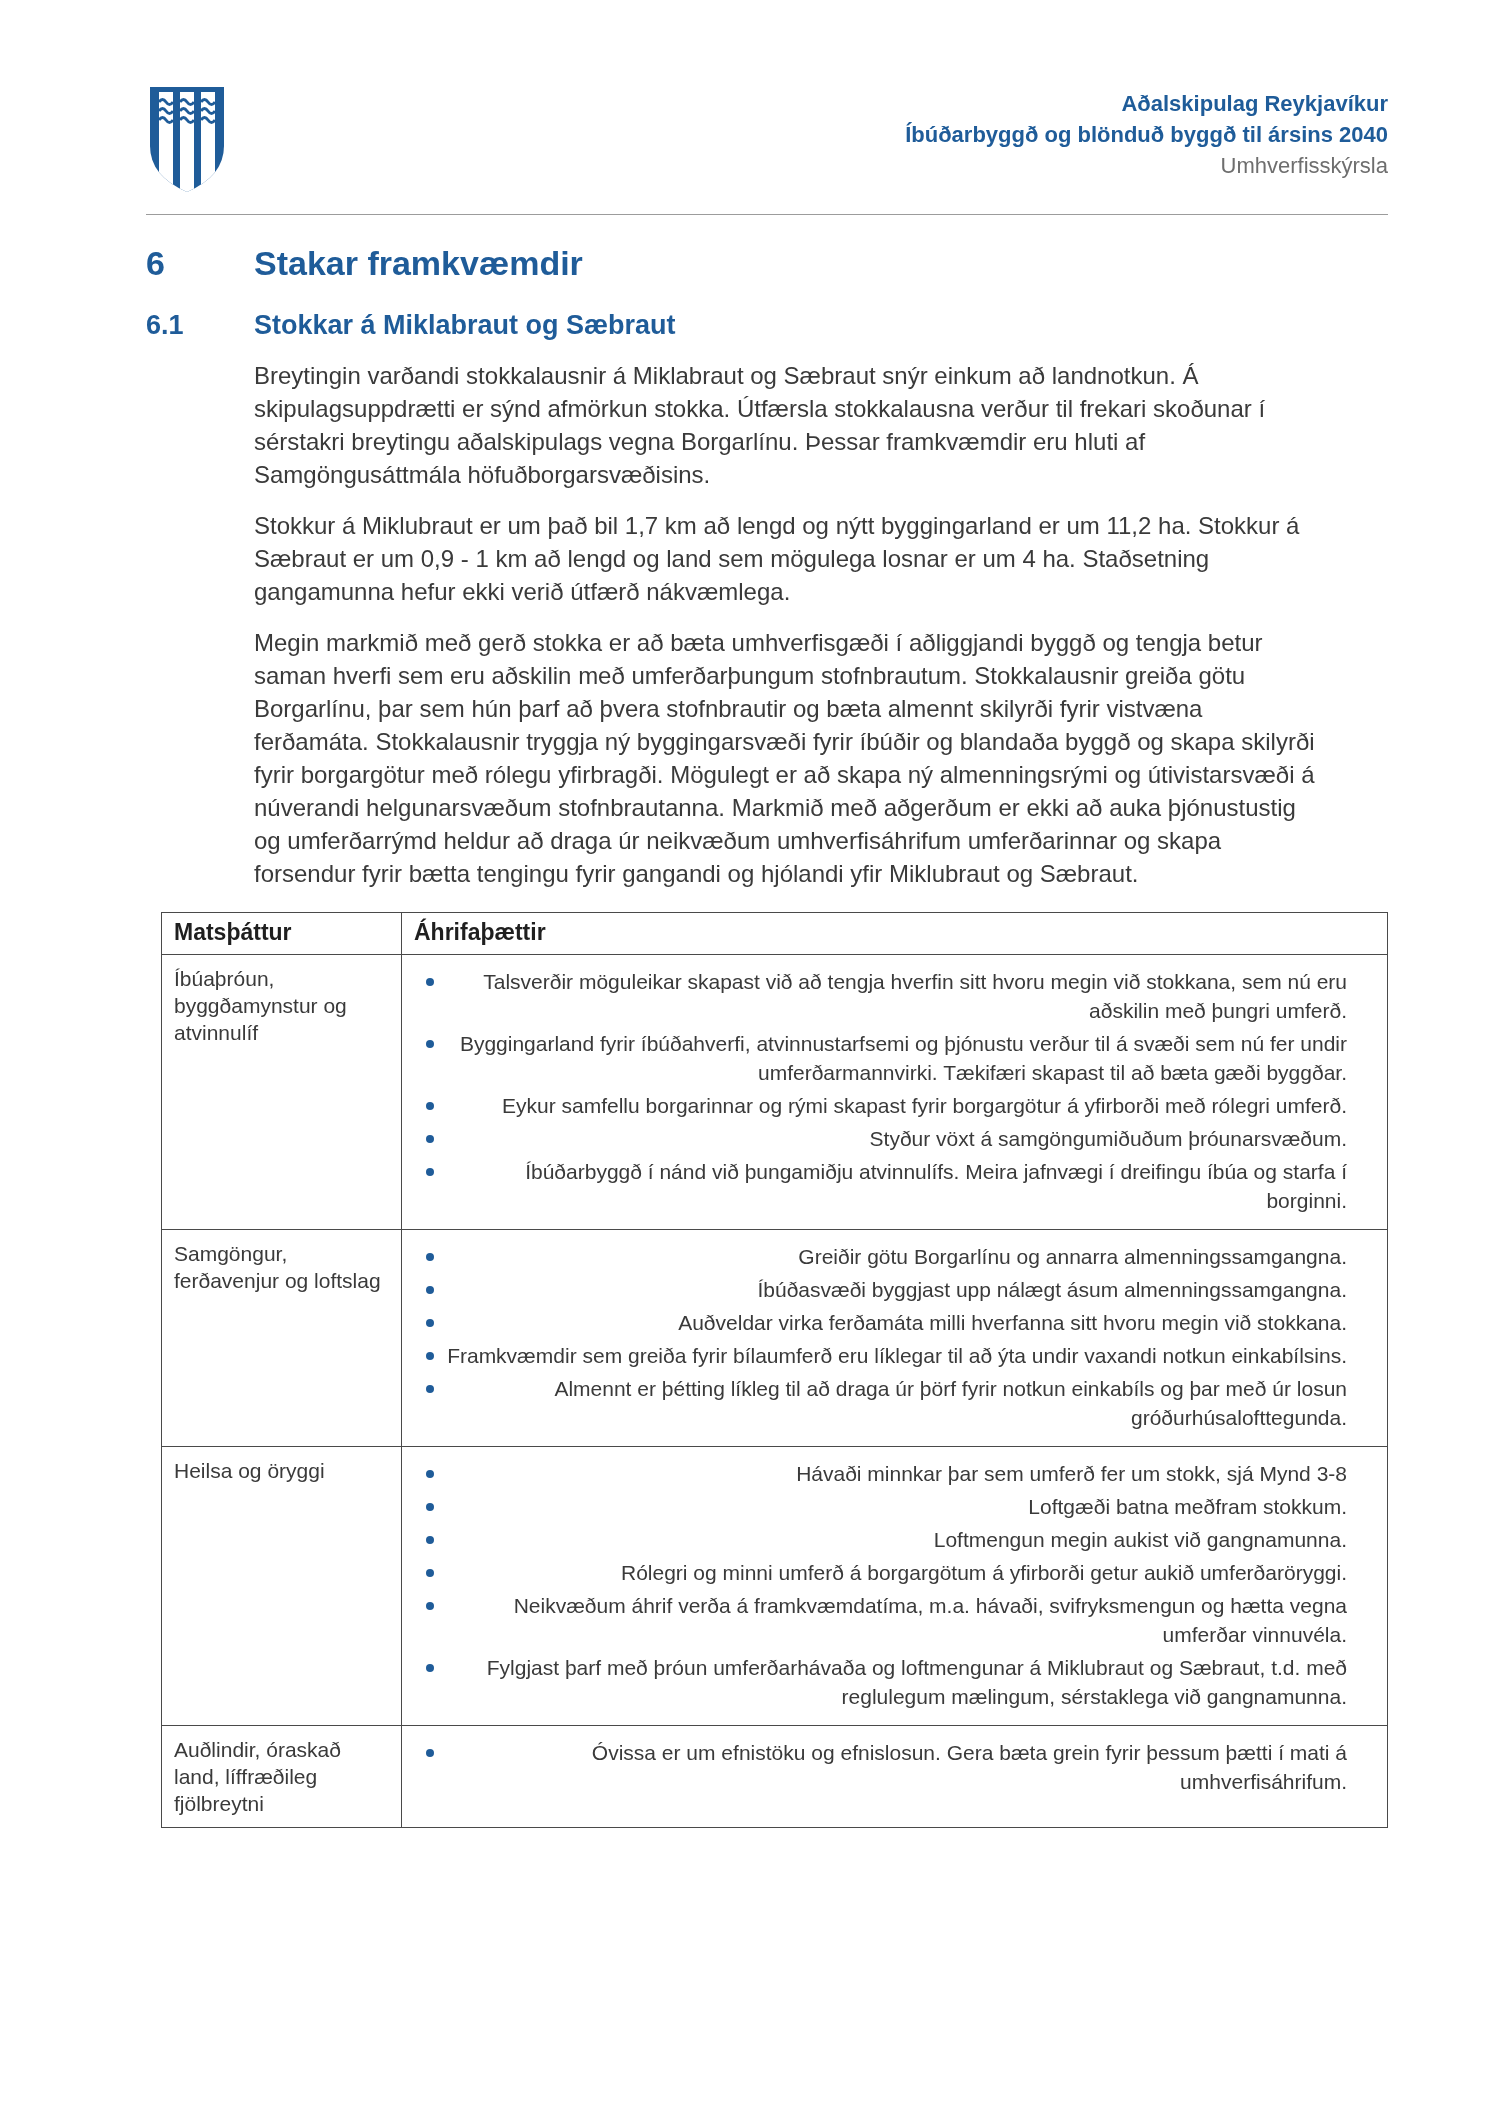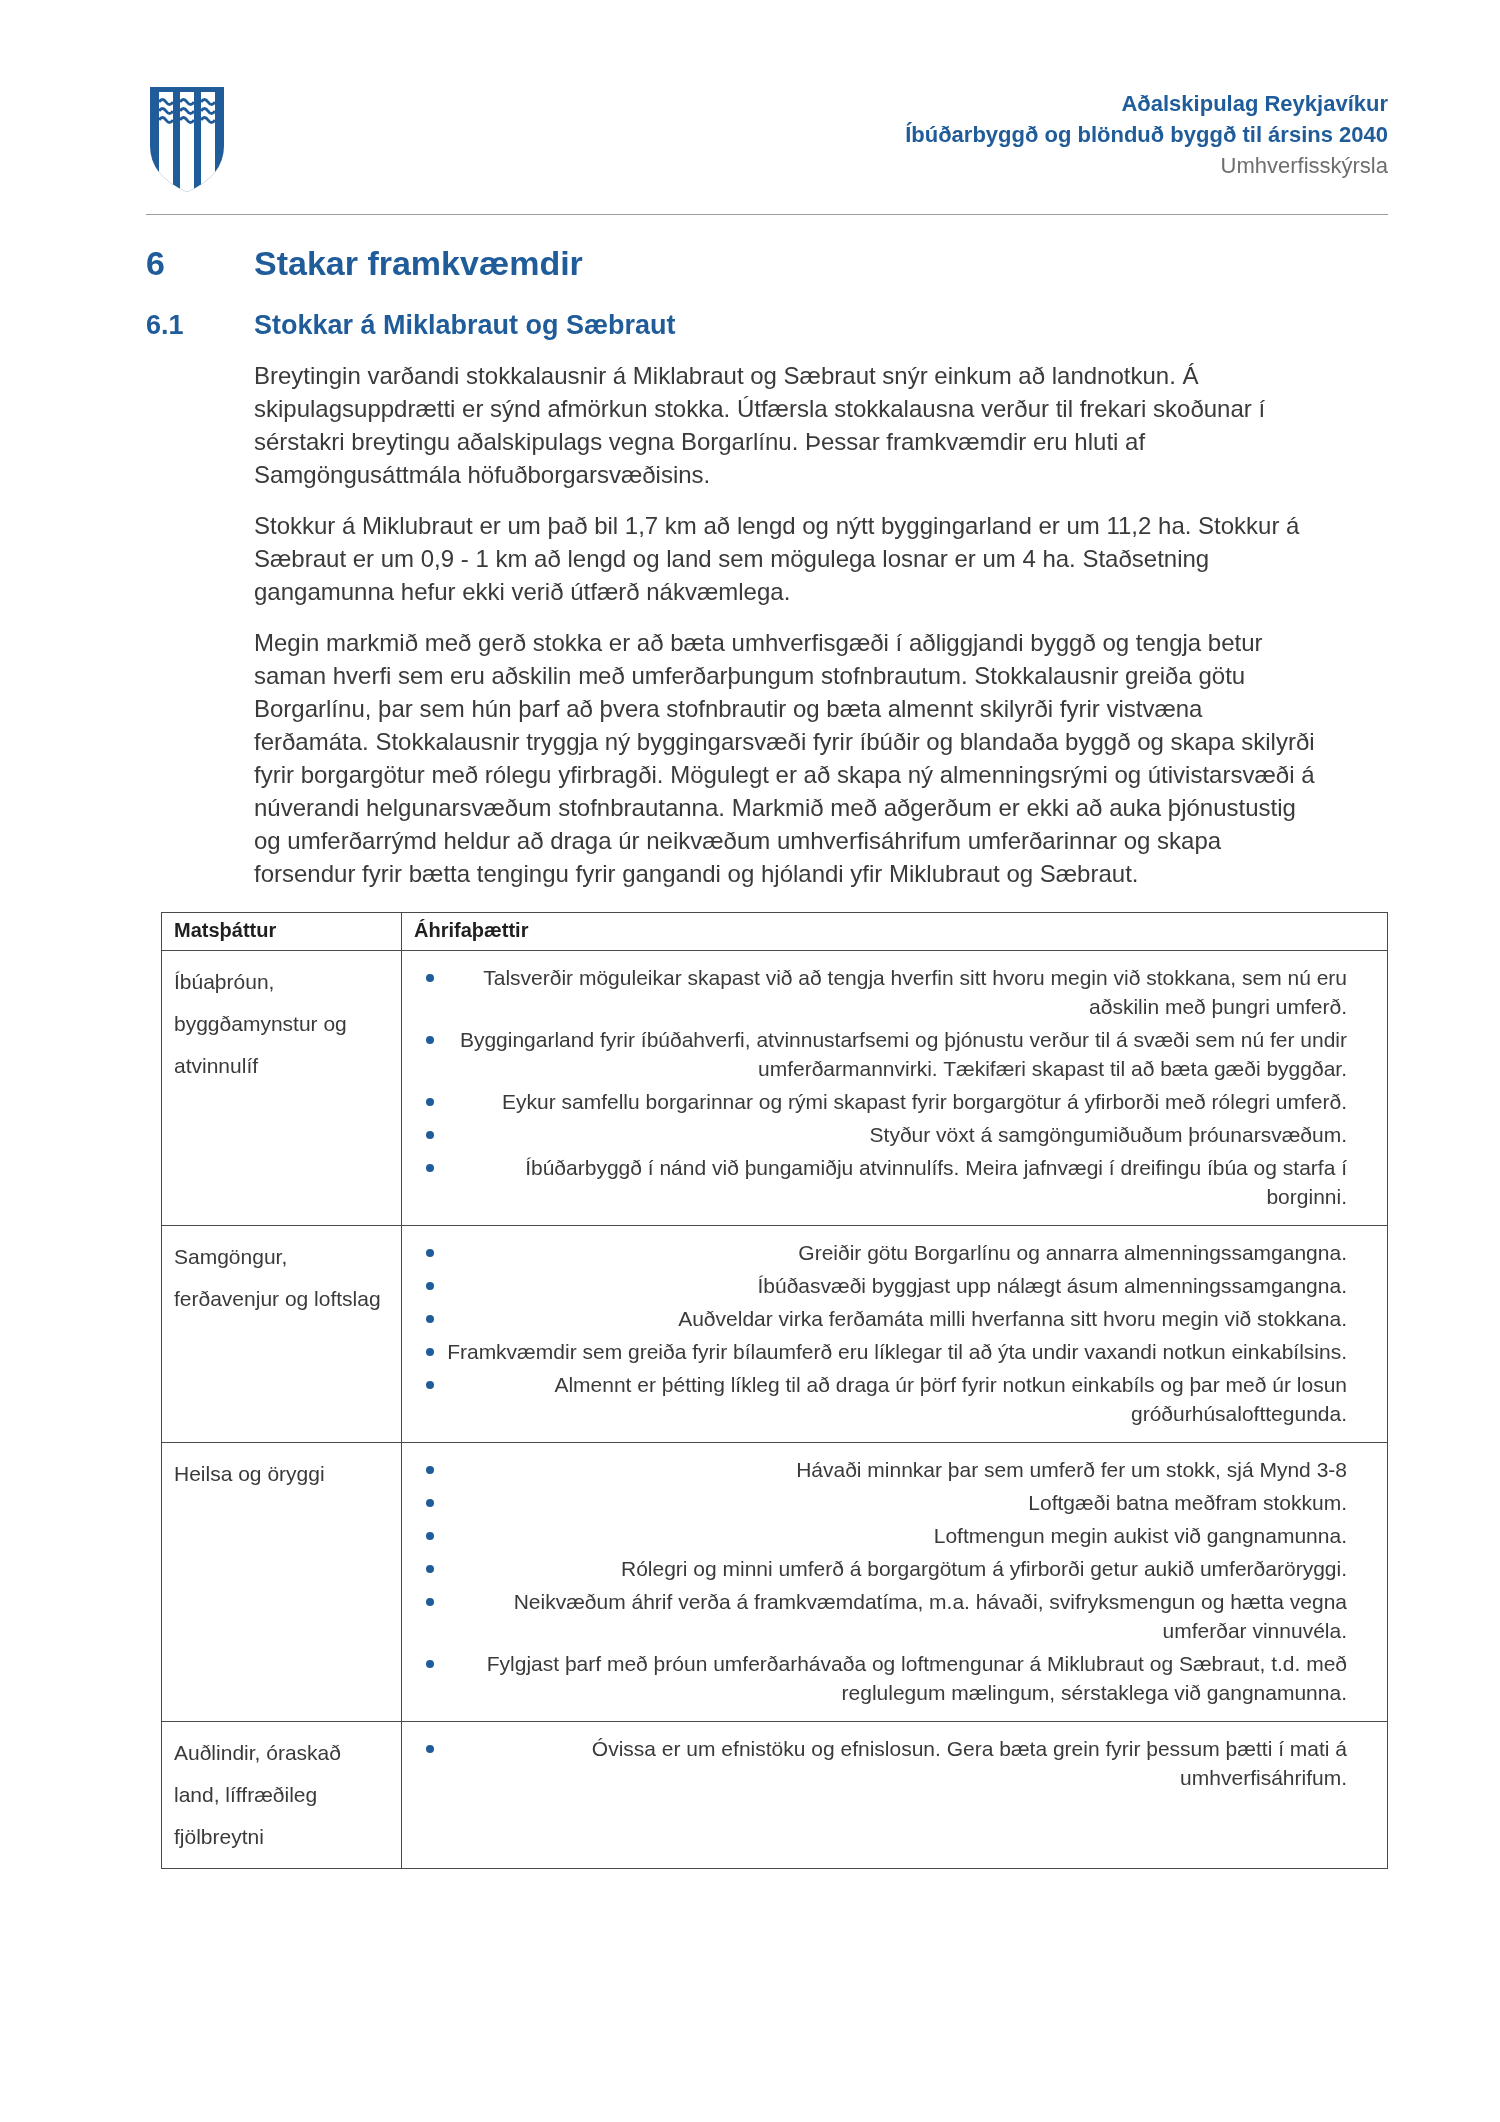--- a/index.html
+++ b/index.html
@@ -30,25 +30,25 @@
   .sec-num { flex:0 0 108px; width:108px; }
 
   
   .body-col { margin-left:108px; width:1062px; font-size:24px; line-height:33px; }
   .body-col p { margin-top:18px; }
 
   
   table.impact { border-collapse:collapse; margin-top:22px; margin-left:15px; width:1227px; table-layout:fixed; }
   table.impact th, table.impact td { border:1px solid #4a4a4a; vertical-align:top; text-align:left; }
   thead th {
-    font-size:20px; font-weight:bold; color:#1f1f1f;
+    font-size:23px; font-weight:bold; color:#1f1f1f;
     padding:6px 12px 8px 12px;
     border-top:2px solid #2e2e2e; border-bottom:2px solid #2e2e2e;
   }
-  td.factor-cell { font-size:21px; line-height:42px; padding:10px 12px; }
+  td.factor-cell { font-size:21px; line-height:27px; padding:10px 12px; }
   td.impact-cell { padding:8px 40px 10px 14px; }
   .bullet-item { display:flex; margin:4px 0; font-size:21px; line-height:29px; }
   .dot { flex:0 0 8px; width:8px; height:8px; border-radius:50%; background:var(--accent-blue,#1f5c99); margin:11px 12px 0 10px; }
   .btxt { flex:1 1 auto;text-align:right; }
 
   
   .footer { position:absolute; left:130px; right:128px; top:2028px; display:flex; justify-content:space-between; align-items:baseline; }
   .vso-primary { font-size:31px; font-weight:bold; color:var(--vso-dark,#26264f); letter-spacing:1px; }
   .vso-secondary { font-size:31px; font-weight:400; color:var(--vso-gray,#a6a6a6); letter-spacing:2px; margin-left:10px; }
   .page-number { font-size:22px; font-weight:bold; color:var(--accent-blue,#1f5c99); }

